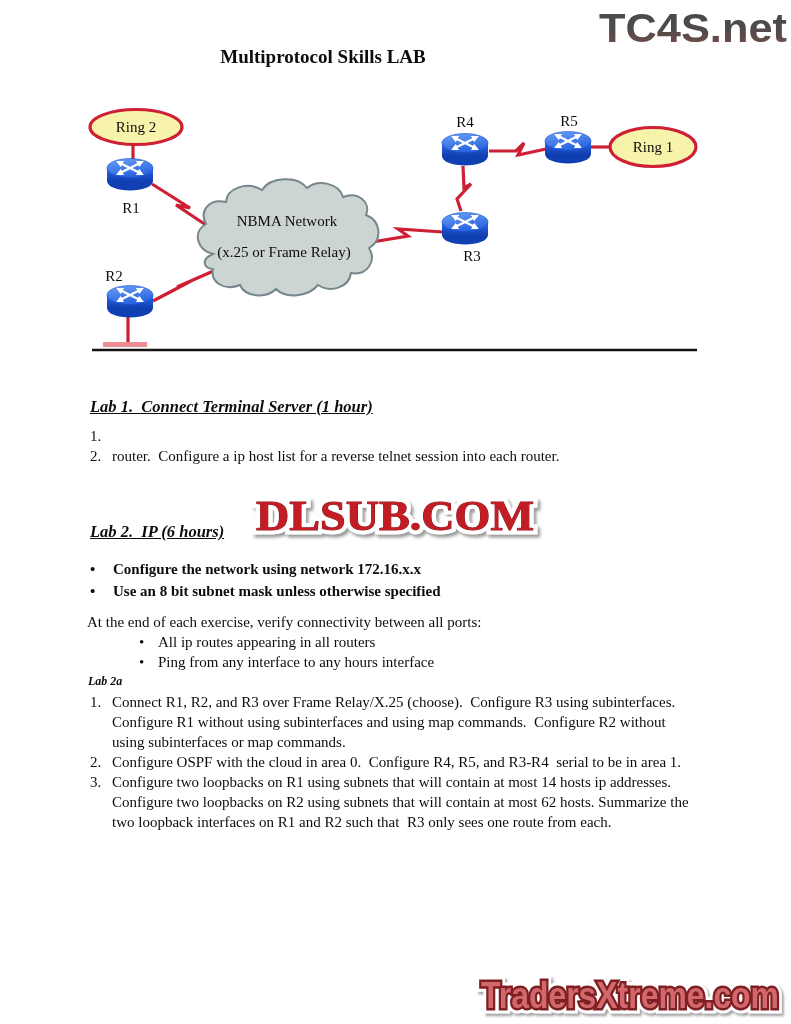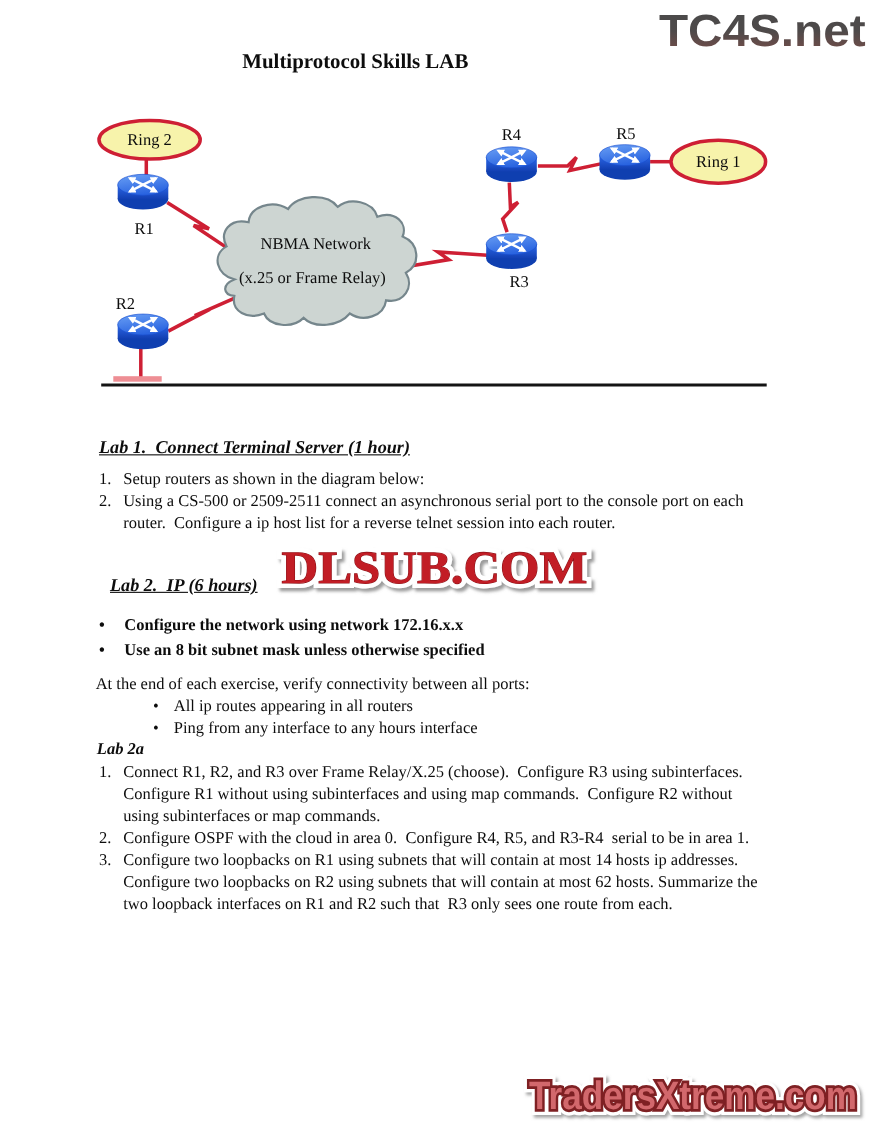--- a/index.html
+++ b/index.html
@@ -12,21 +12,21 @@
   .doc-title{
     top:46px;left:0;width:632px;text-align:center;text-indent:14px;
     font-weight:bold;font-size:19px;white-space:pre;
   }
   
   .lab-heading{
     font-size:16.5px;font-weight:bold;font-style:italic;
     text-decoration:underline;white-space:pre;line-height:17px;
   }
   .sub-heading{
-    font-size:15px;font-weight:bold;font-style:italic;white-space:pre;line-height:18px;text-align:center;
+    font-size:12px;font-weight:bold;font-style:italic;white-space:pre;line-height:18px;text-align:center;
   }
   
   .para{font-size:15px;line-height:20px;white-space:pre;}
   .num-list{font-size:15px;line-height:20px;}
   .num-item{display:flex;}
   .num-item .num{width:22px;flex:0 0 22px;white-space:pre;}
   .num-item .line{white-space:pre;}
   .bullet-row{display:flex;font-size:15px;line-height:20px;margin-bottom:1.5px;}
   .bullet-row .dot{width:23px;flex:0 0 23px;white-space:pre;}
   .bullet-row.bold{font-weight:bold;}
@@ -114,44 +114,40 @@
   <text x="472" y="261" text-anchor="middle" font-size="15" fill="#0d0d0d">R3</text>
   <text x="465" y="127" text-anchor="middle" font-size="15" fill="#0d0d0d">R4</text>
   <text x="569" y="126" text-anchor="middle" font-size="15" fill="#0d0d0d">R5</text>
 </svg>
 
 <div class="abs lab-heading" style="top:398px;left:90px;">Lab 1.  Connect Terminal Server (1 hour)</div>
 
 <div class="abs num-list" style="top:426px;left:90px;">
   <div class="num-item">
     <div class="num">1.</div>
-    <div>
-      <div class="line">Setup routers as shown in the diagram below:</div>
-    </div>
   </div>
   <div class="num-item">
     <div class="num">2.</div>
     <div>
-      <div class="line">Using a CS-500 or 2509-2511 connect an asynchronous serial port to the console port on each</div>
       <div class="line">router.  Configure a ip host list for a reverse telnet session into each router.</div>
     </div>
   </div>
 </div>
 
 <svg class="abs" style="top:489px;left:240px;" width="310" height="54" viewBox="0 0 310 54">
   <defs>
     <filter id="dl-shadow" x="-20%" y="-20%" width="150%" height="160%">
       <feDropShadow dx="2.5" dy="3" stdDeviation="1.4" flood-color="#8a8a8a" flood-opacity="0.85"></feDropShadow>
     </filter>
   </defs>
   <text x="155" y="41" text-anchor="middle" font-family="Liberation Serif, serif" font-weight="bold" font-size="42" textLength="278" lengthAdjust="spacingAndGlyphs" stroke="#ffffff" stroke-width="9" fill="#ffffff" paint-order="stroke" filter="url(#dl-shadow)">DLSUB.COM</text>
   <text x="155" y="41" text-anchor="middle" font-family="Liberation Serif, serif" font-weight="bold" font-size="42" textLength="278" lengthAdjust="spacingAndGlyphs" stroke="#8e1218" stroke-width="1" paint-order="stroke" fill="#c21d25">DLSUB.COM</text>
 </svg>
 
-<div class="abs lab-heading" style="top:523px;left:100px;">Lab 2.  IP (6 hours)</div>
+<div class="abs lab-heading" style="top:523px;left:90px;">Lab 2.  IP (6 hours)</div>
 
 <div class="abs" style="top:559px;left:90px;">
   <div class="bullet-row bold">
     <span class="dot">•</span>
     <span class="txt">Configure the network using network 172.16.x.x</span>
   </div>
   <div class="bullet-row bold">
     <span class="dot">•</span>
     <span class="txt">Use an 8 bit subnet mask unless otherwise specified</span>
   </div>

